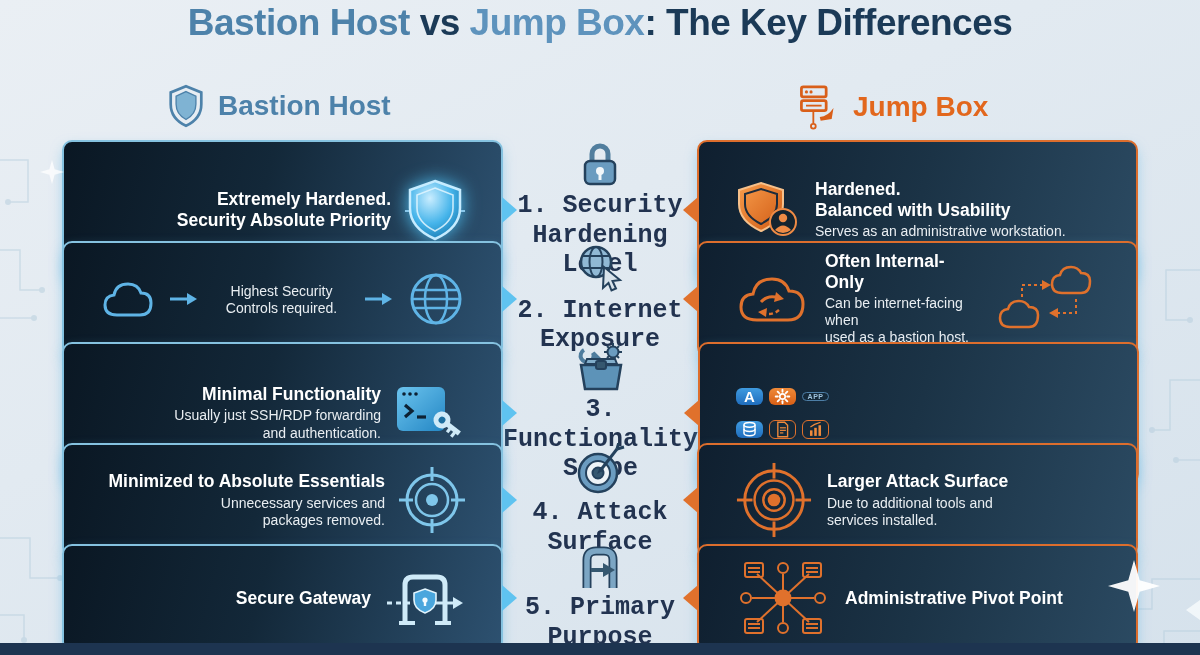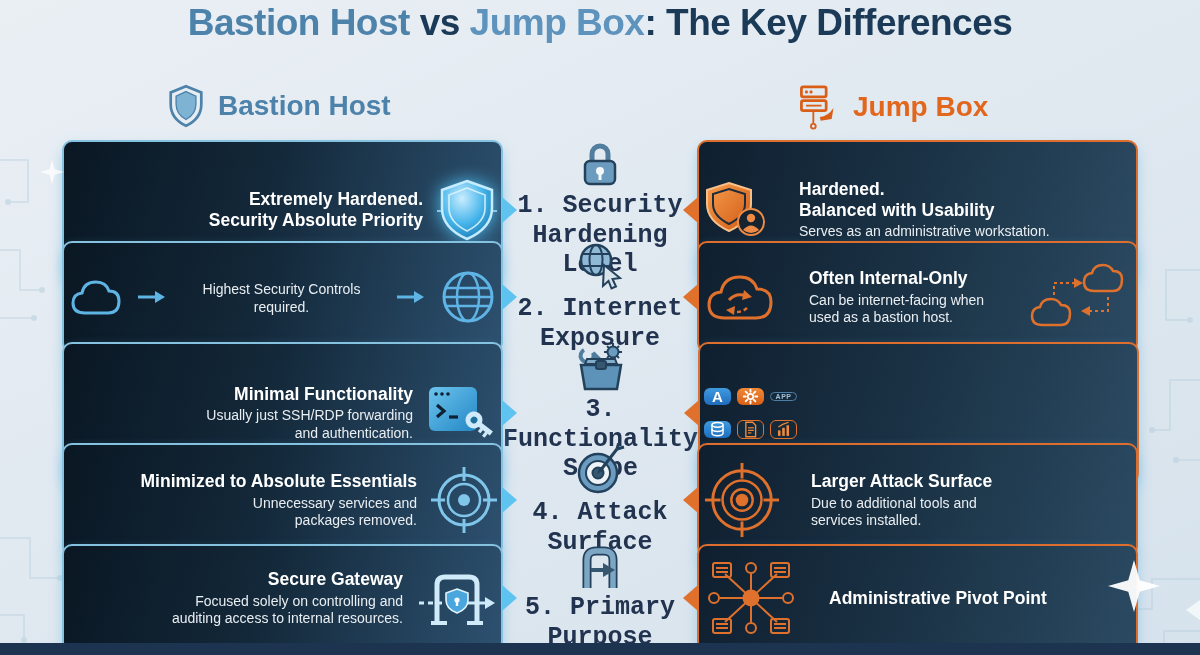--- a/index.html
+++ b/index.html
@@ -18,30 +18,30 @@
   .head-left  { left:168px; }
   .head-right { left:795px; }
   .head-label { font-size:28px; font-weight:800; }
   .head-left  .head-label { color:#4d82aa; }
   .head-right .head-label { color:#e2671d; }
   
   .rows { position:absolute; top:140px; left:62px; width:1076px; display:flex; flex-direction:column; gap:8px; }
   .row  { display:grid; grid-template-columns:441px 1fr 441px; height:93px; }
   
   .card { position:relative; border-radius:10px; display:flex; align-items:center; gap:14px;
-          padding:8px 4px; box-shadow:0 6px 13px -2px rgba(100,185,230,.65); }
+          padding:8px 36px; box-shadow:0 6px 13px -2px rgba(100,185,230,.65); }
   .card.blue   { background:linear-gradient(105deg,#0a1723 0%,#132839 45%,#2d5170 100%); border:2px solid #85c2e0; }
   .card.orange { background:linear-gradient(105deg,#0f1f2f 0%,#1b3346 50%,#2b4a62 100%); border:2px solid #dd6e2d; }
   .card.blue::after { content:""; position:absolute; right:-16px; top:50%; transform:translateY(-50%);
           border-left:15px solid #5fc3f0; border-top:13px solid transparent; border-bottom:13px solid transparent; }
   .card.orange::before { content:""; position:absolute; left:-16px; top:50%; transform:translateY(-50%);
           border-right:15px solid #e0712c; border-top:13px solid transparent; border-bottom:13px solid transparent; }
   .ct { font-weight:bold; color:#ffffff; font-size:17.5px; line-height:1.18; white-space:pre-line; }
   .cs { color:#e9eef2; font-size:14px; line-height:1.22; white-space:pre-line; margin-top:3px; }
-  .txt { flex:1; } .ta-r { text-align:right; } .ta-l { text-align:left;margin-left:16px; } .ta-c { text-align:center; }
+  .txt { flex:1; } .ta-r { text-align:right; } .ta-l { text-align:left; } .ta-c { text-align:center; }
   .icn { flex:0 0 auto; display:flex; align-items:center; justify-content:center; }
   .glow-shield { filter:drop-shadow(0 0 9px rgba(80,195,245,.95)); }
   
   .center-cell { display:flex; flex-direction:column; align-items:center; justify-content:center; gap:3px; }
   .center-label { font-weight:800; font-size:25px; color:#223350; text-align:center; line-height:1.18; white-space:pre-line;font-family:Liberation Mono, monospace; }
   
   .app-grid { display:grid; grid-template-columns:repeat(3,27px); grid-auto-rows:27px; gap:6px; }
   .tile { border-radius:6px; display:flex; align-items:center; justify-content:center; font-weight:bold; }
   .tile-blue   { background:linear-gradient(180deg,#3f9be0,#1f6dbd); color:#fff; font-size:15px; }
   .tile-orange { background:linear-gradient(180deg,#ef8a38,#d85f16); }
@@ -411,22 +411,20 @@
         <div class="cs">Due to additional tools and
 services installed.</div>
       </div>
     </div>
   </div>
 
   <div class="row">
     <div class="card blue">
       <div class="txt ta-r">
         <div class="ct">Secure Gateway</div>
-        <div class="cs">Focused solely on controlling and
-auditing access to internal resources.</div>
       </div>
       <span class="icn">
         <svg width="80" height="58" viewBox="0 0 80 58">
           <path d="M20 54 V16 Q20 8 28 8 H52 Q60 8 60 16 V54" fill="none" stroke="#cfeaf8" stroke-width="5"></path>
           <rect x="14" y="52" width="16" height="4" fill="#cfeaf8"></rect>
             <rect x="50" y="52" width="16" height="4" fill="#cfeaf8"></rect>
           <line x1="2" y1="34" x2="28" y2="34" stroke="#cfeaf8" stroke-width="3" stroke-dasharray="5,4"></line>
           <line x1="46" y1="34" x2="70" y2="34" stroke="#cfeaf8" stroke-width="3"></line>
           <polygon points="68,28 78,34 68,40" fill="#cfeaf8"></polygon>
           <path d="M40 20 l11 4 v7 q0 9 -11 13 q-11 -4 -11 -13 v-7 z" fill="#4aa6dd" stroke="#e2f4fd" stroke-width="1.6"></path>

